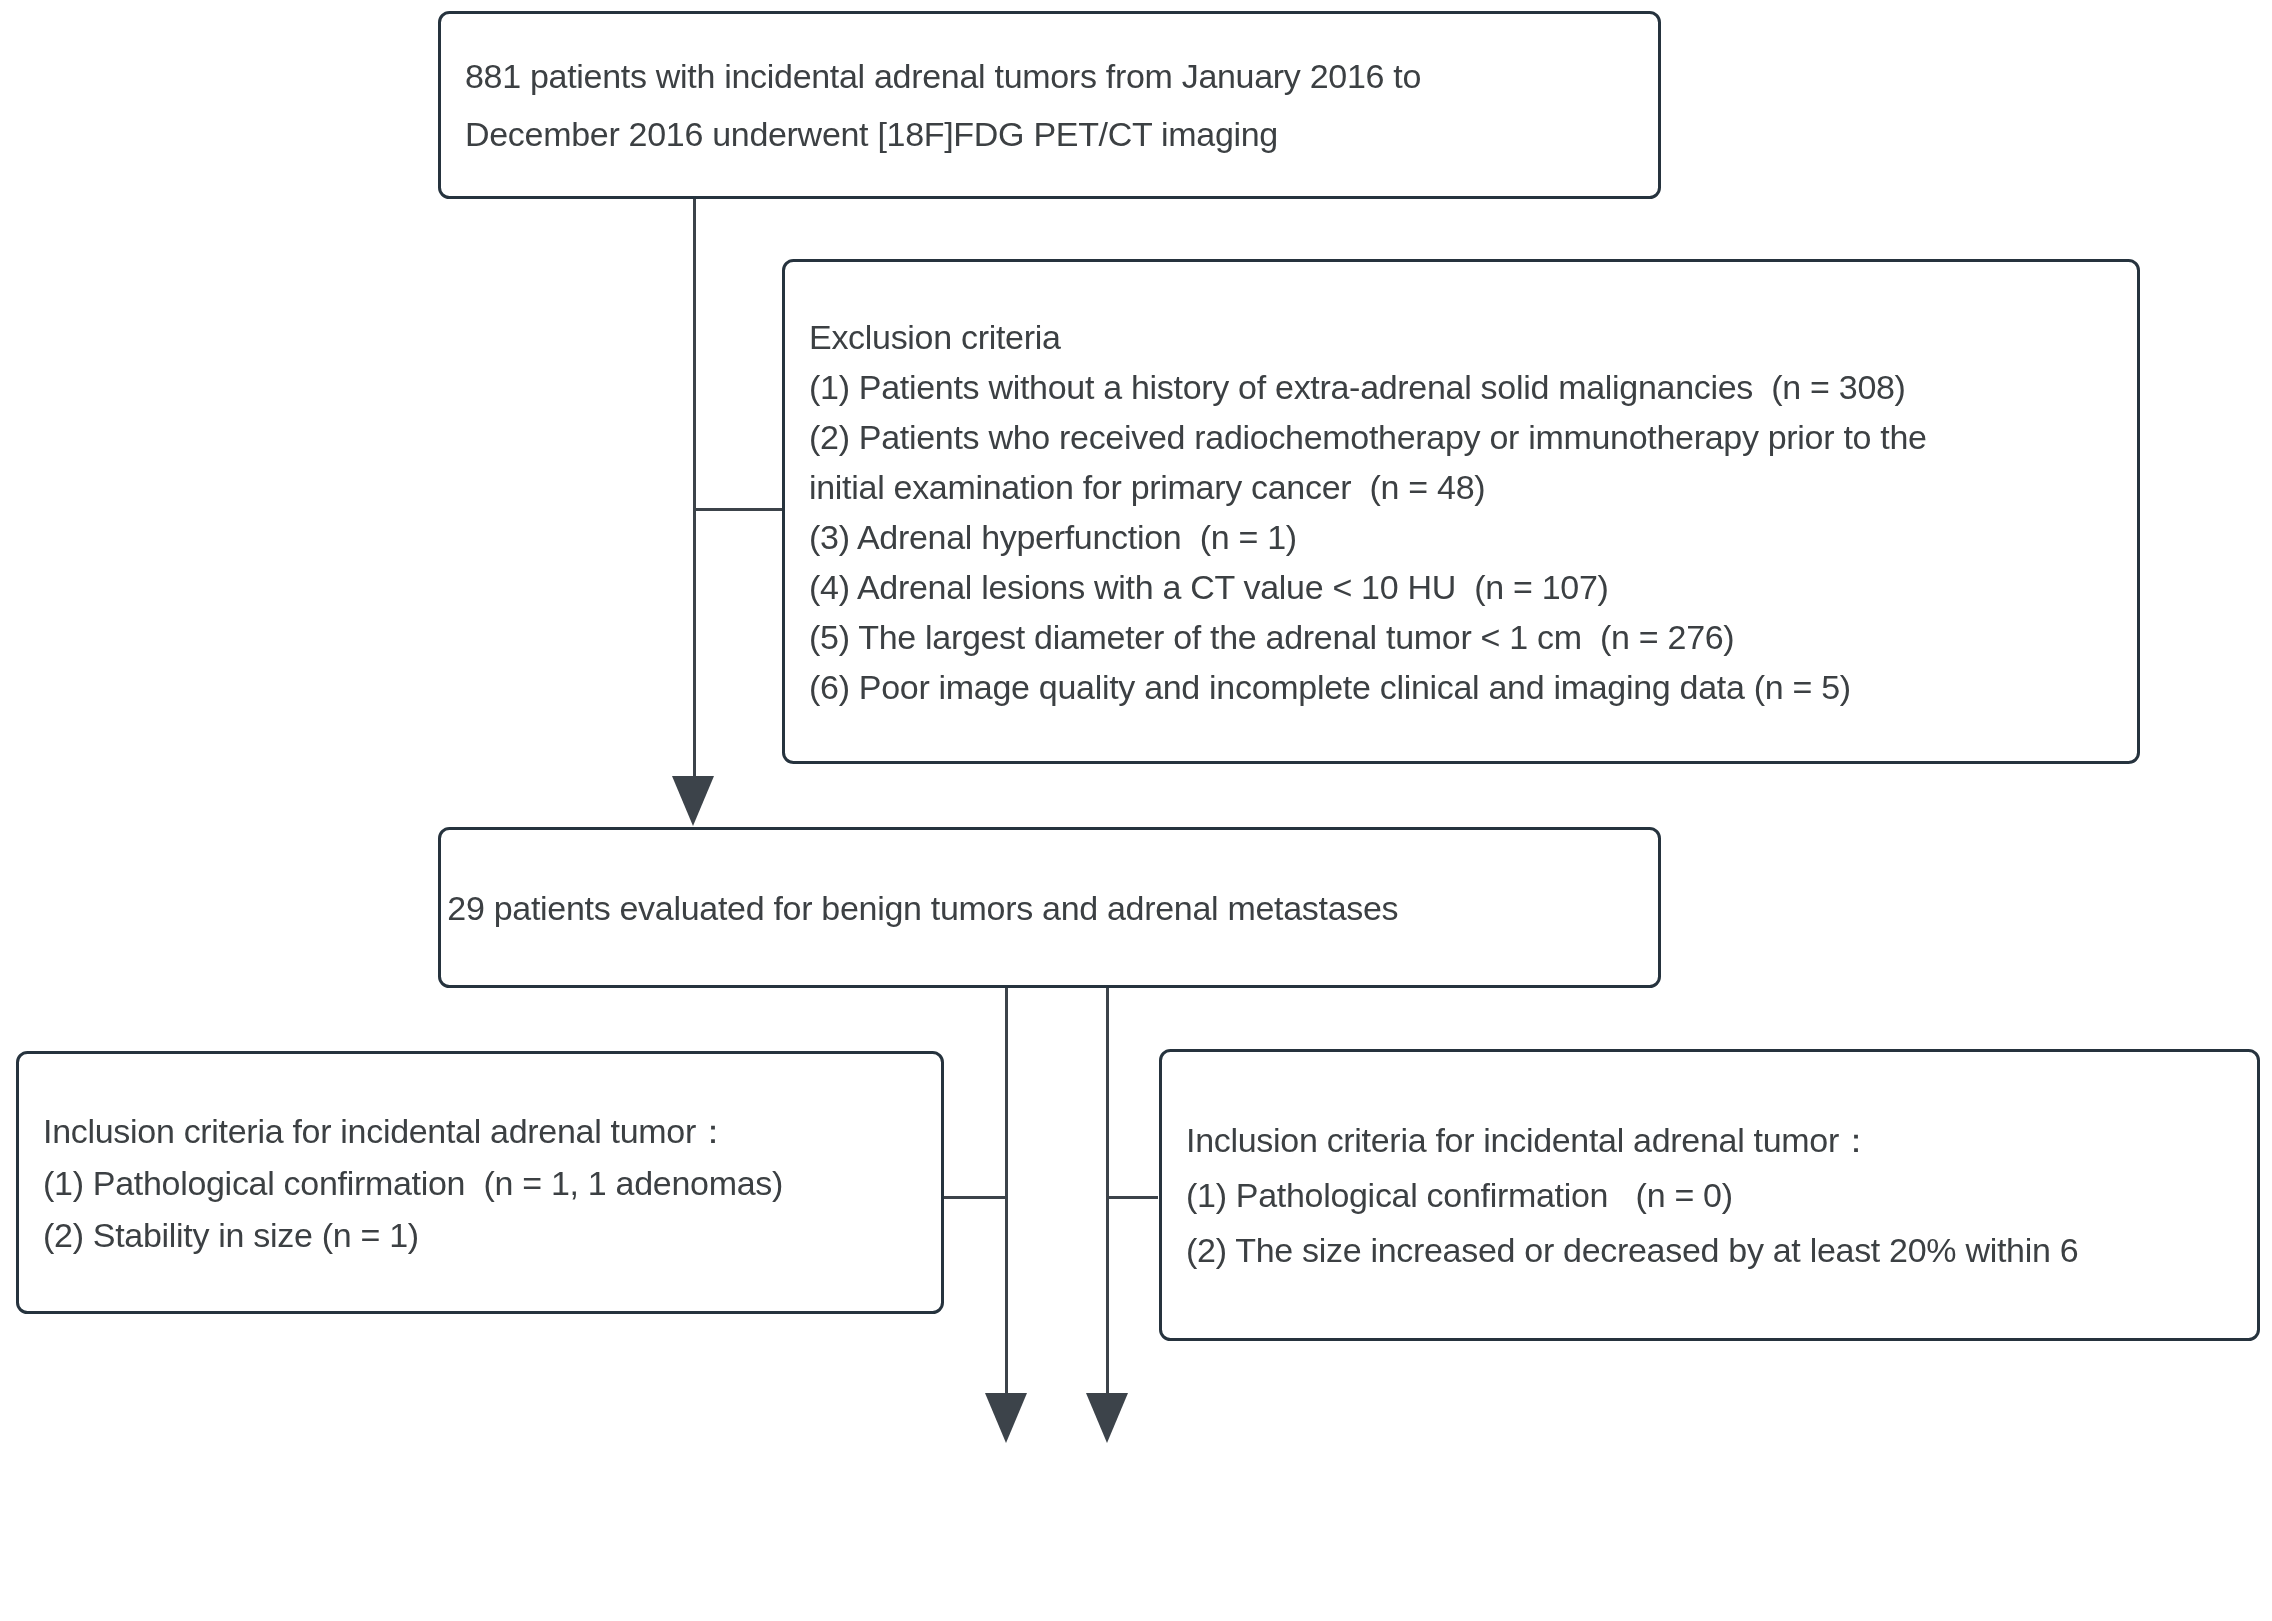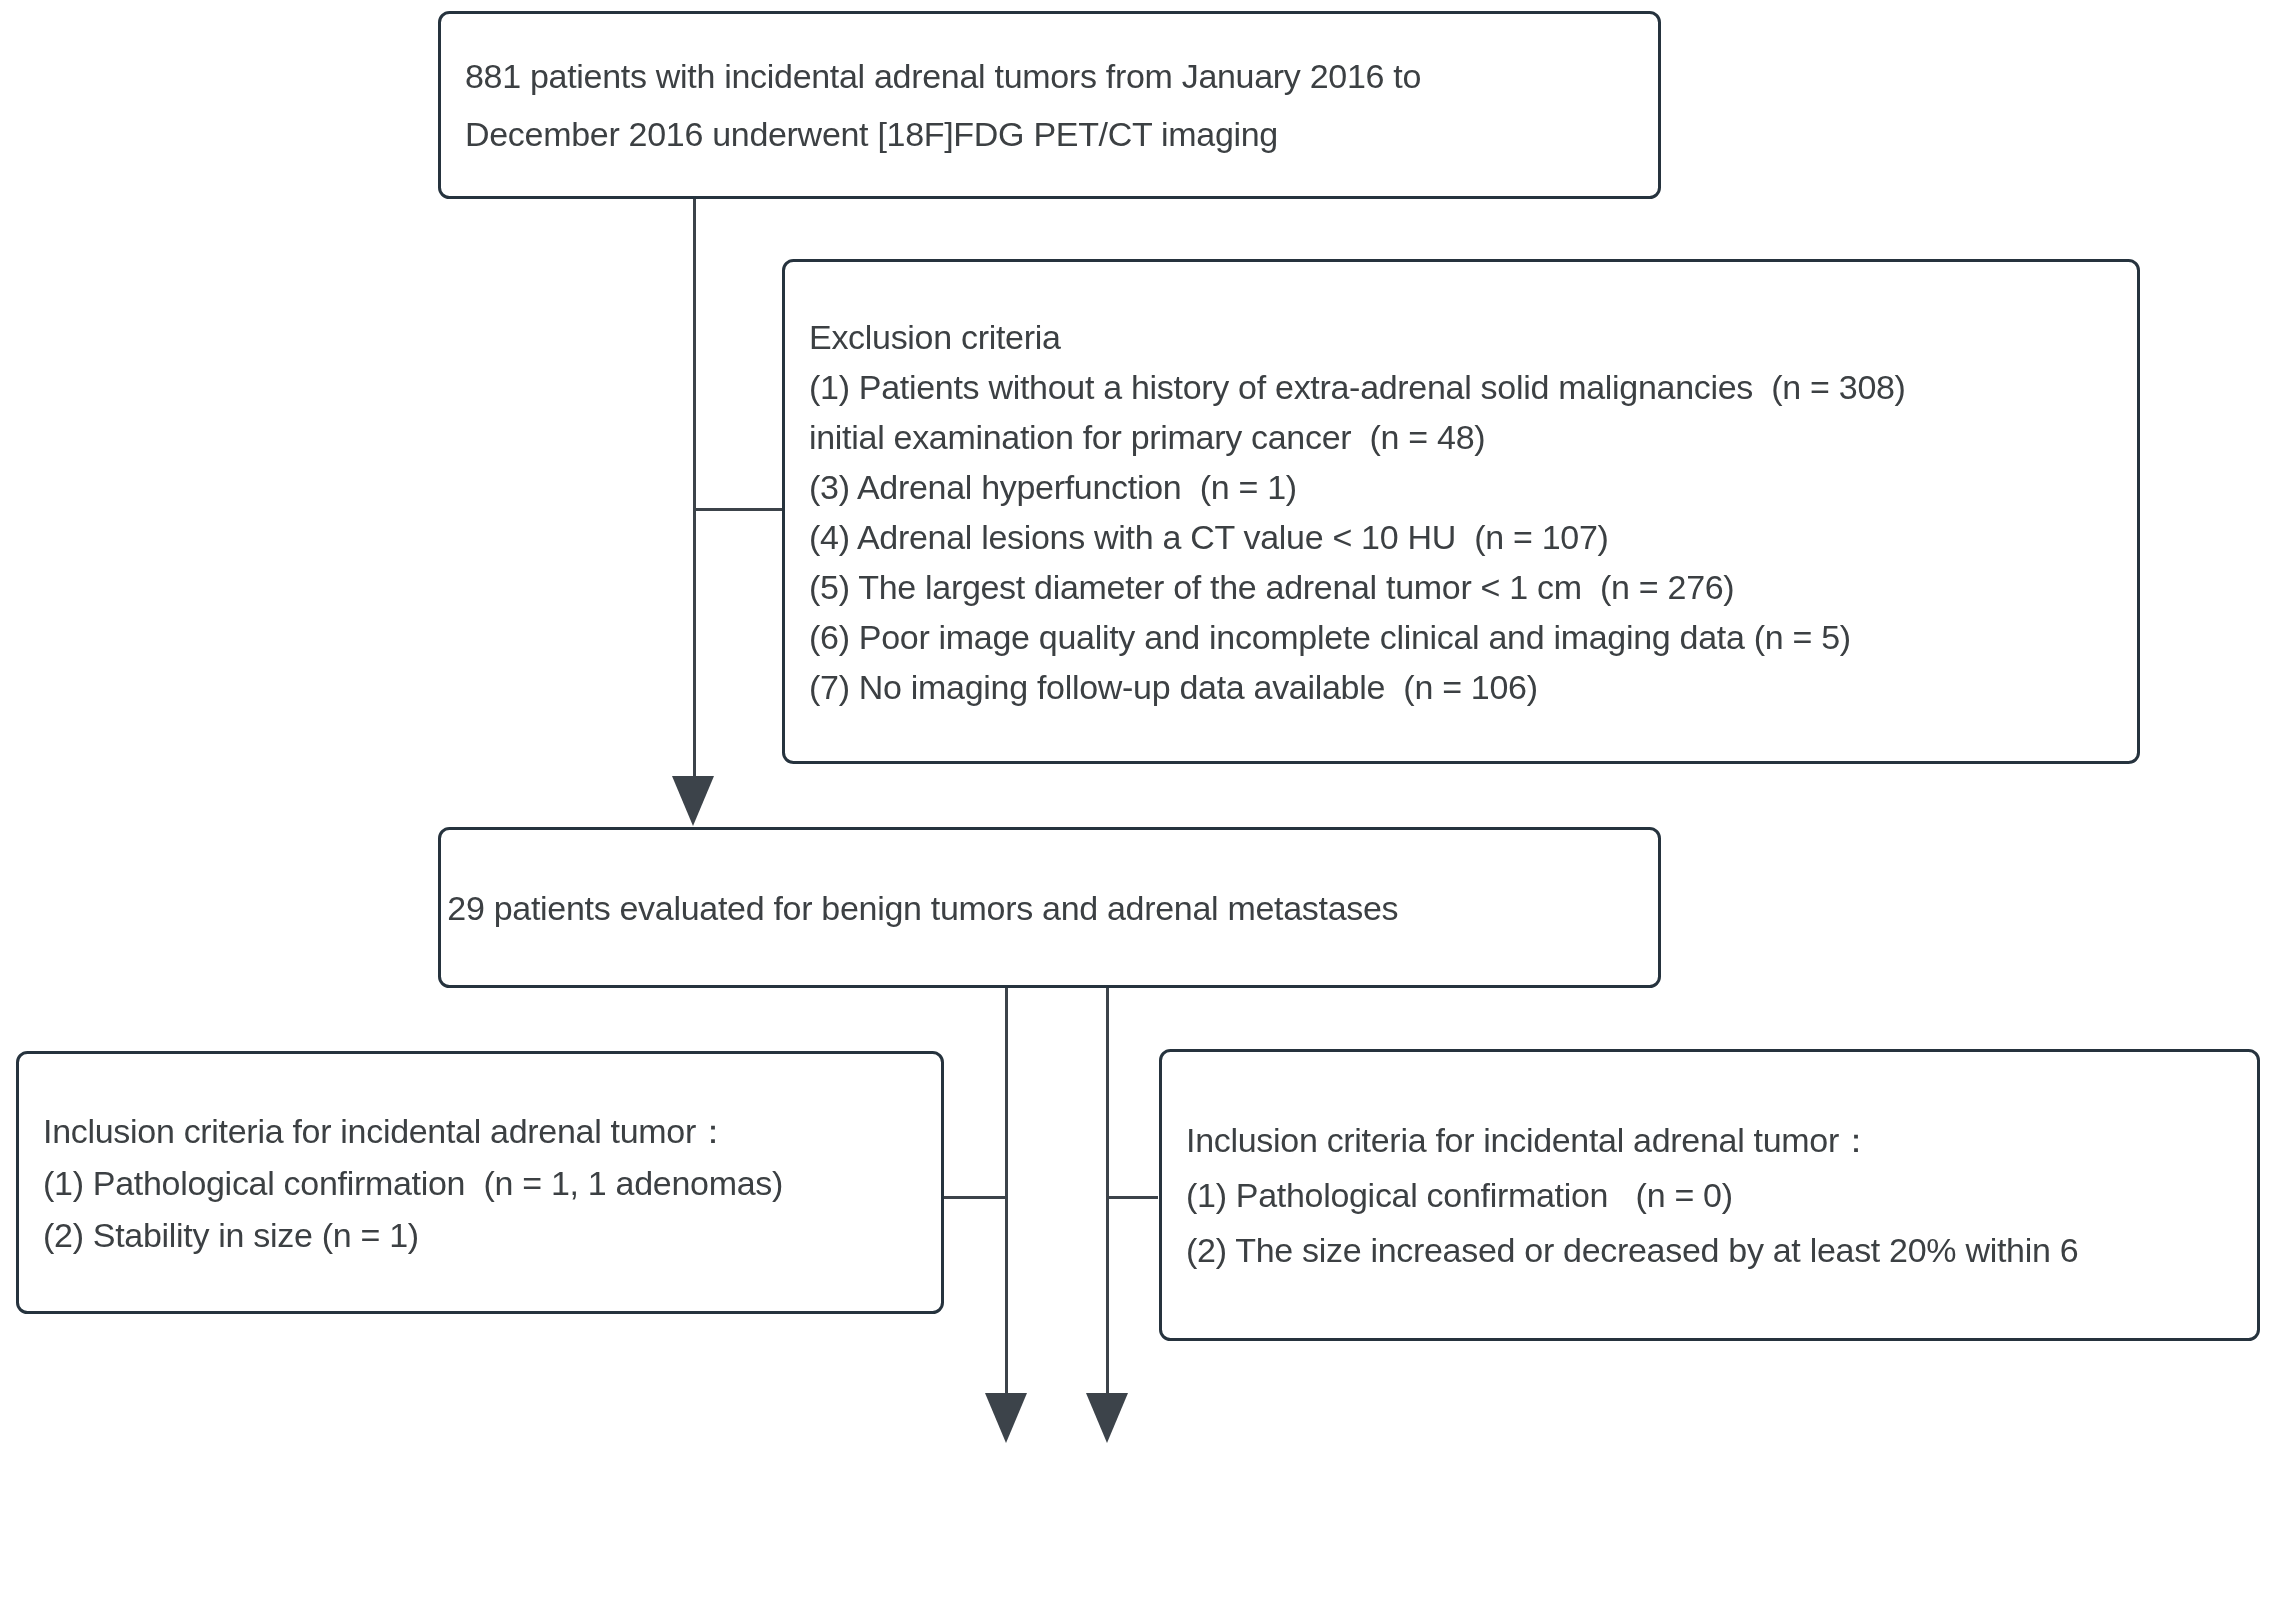--- a/index.html
+++ b/index.html
@@ -74,26 +74,26 @@
   <div class="hline" style="left:1108px;top:1196px;width:50px;height:3.2px;"></div>
 
   <div class="box lh-top" style="left:438px;top:10.8px;width:1223px;height:188px;">
     <div class="line">881 patients with incidental adrenal tumors from January 2016 to</div>
     <div class="line">December 2016 underwent [18F]FDG PET/CT imaging</div>
   </div>
 
   <div class="box lh-excl" style="left:782px;top:259px;width:1358px;height:505px;">
     <div class="line">Exclusion criteria</div>
     <div class="line">(1) Patients without a history of extra-adrenal solid malignancies  (n = 308)</div>
+    <div class="line">(2) Patients who received radiochemotherapy or immunotherapy prior to the</div>
     <div class="line">initial examination for primary cancer  (n = 48)</div>
     <div class="line">(3) Adrenal hyperfunction  (n = 1)</div>
     <div class="line">(4) Adrenal lesions with a CT value &lt; 10 HU  (n = 107)</div>
     <div class="line">(5) The largest diameter of the adrenal tumor &lt; 1 cm  (n = 276)</div>
     <div class="line">(6) Poor image quality and incomplete clinical and imaging data (n = 5)</div>
-    <div class="line">(7) No imaging follow-up data available  (n = 106)</div>
   </div>
 
   <div class="box center lh-one" style="left:438px;top:827px;width:1223px;height:161px;">
     <div class="line">29 patients evaluated for benign tumors and adrenal metastases</div>
   </div>
 
   <div class="box lh-left" style="left:16px;top:1051px;width:928px;height:263px;">
     <div class="line">Inclusion criteria for incidental adrenal tumor：</div>
     <div class="line">(1) Pathological confirmation  (n = 1, 1 adenomas)</div>
     <div class="line">(2) Stability in size (n = 1)</div>

